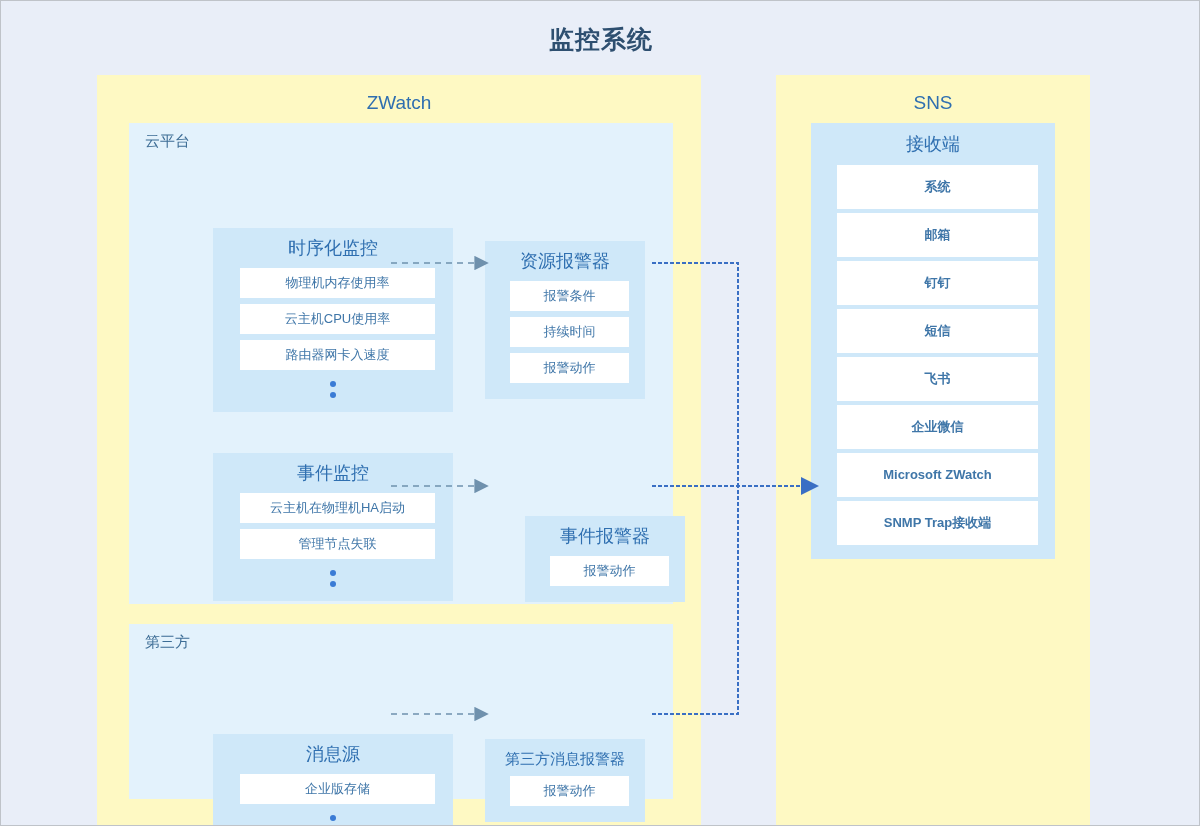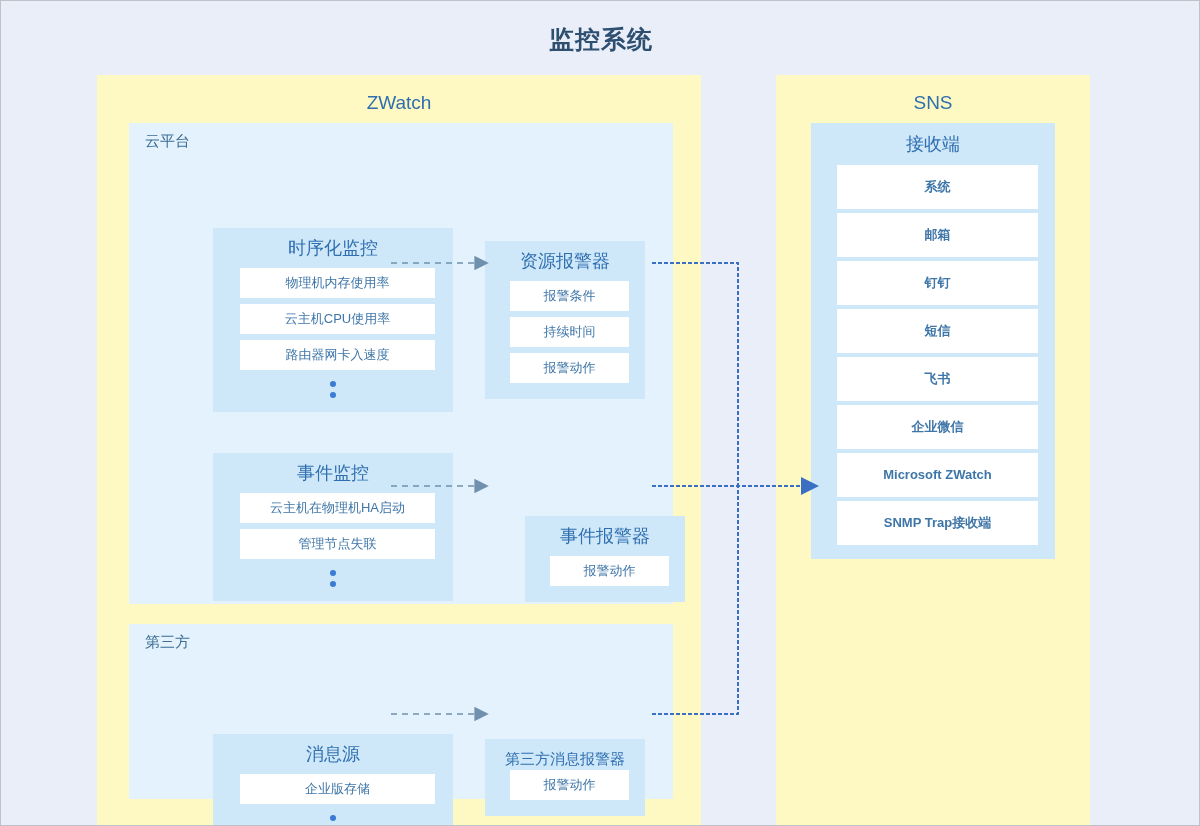--- a/index.html
+++ b/index.html
@@ -94,21 +94,21 @@
     text-align: center;
     font-size: 18px;
     color: #2f6fb0;
     padding-top: 11px;
     padding-bottom: 9px;
     line-height: 1.1;
   }
   .group-title.small {
     font-size: 15px;
     padding-top: 12px;
-    padding-bottom: 2px;
+    padding-bottom: 8px;
   }
   .items {
     display: flex;
     flex-direction: column;
     gap: 6px;
     padding: 0 0 0 9px;
   }
   .item {
     background: #ffffff;
     color: #3f76a8;

